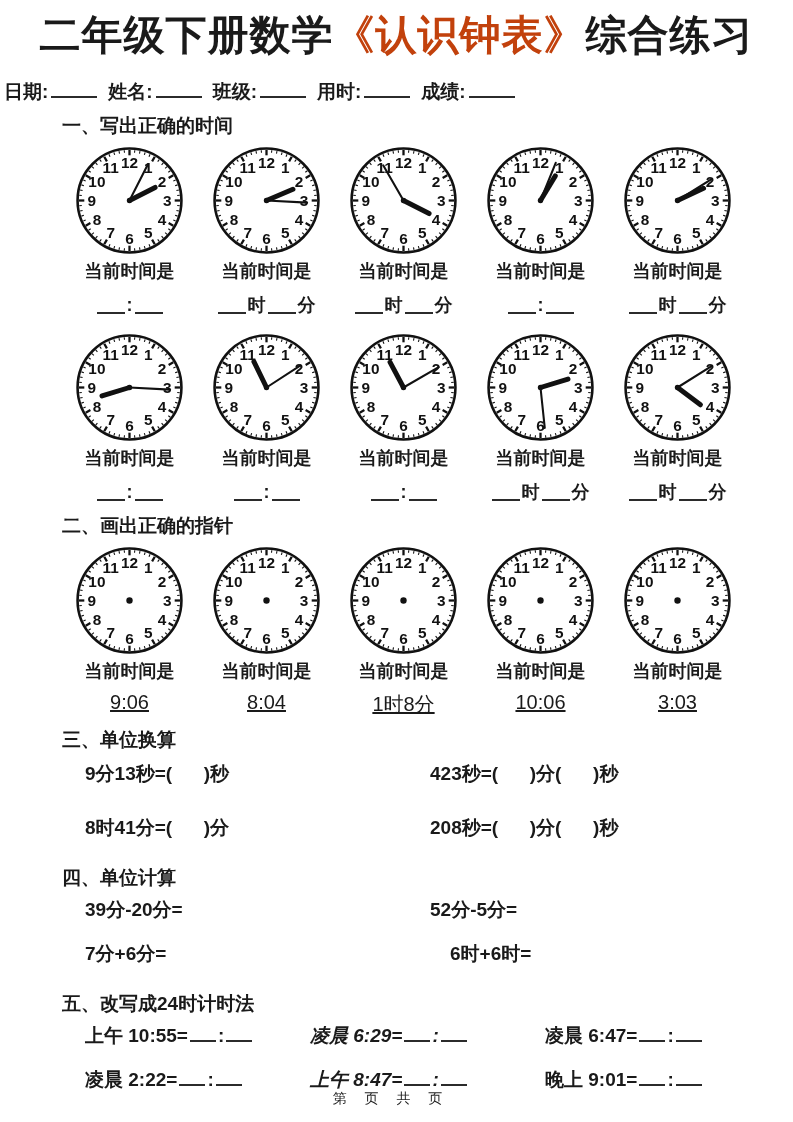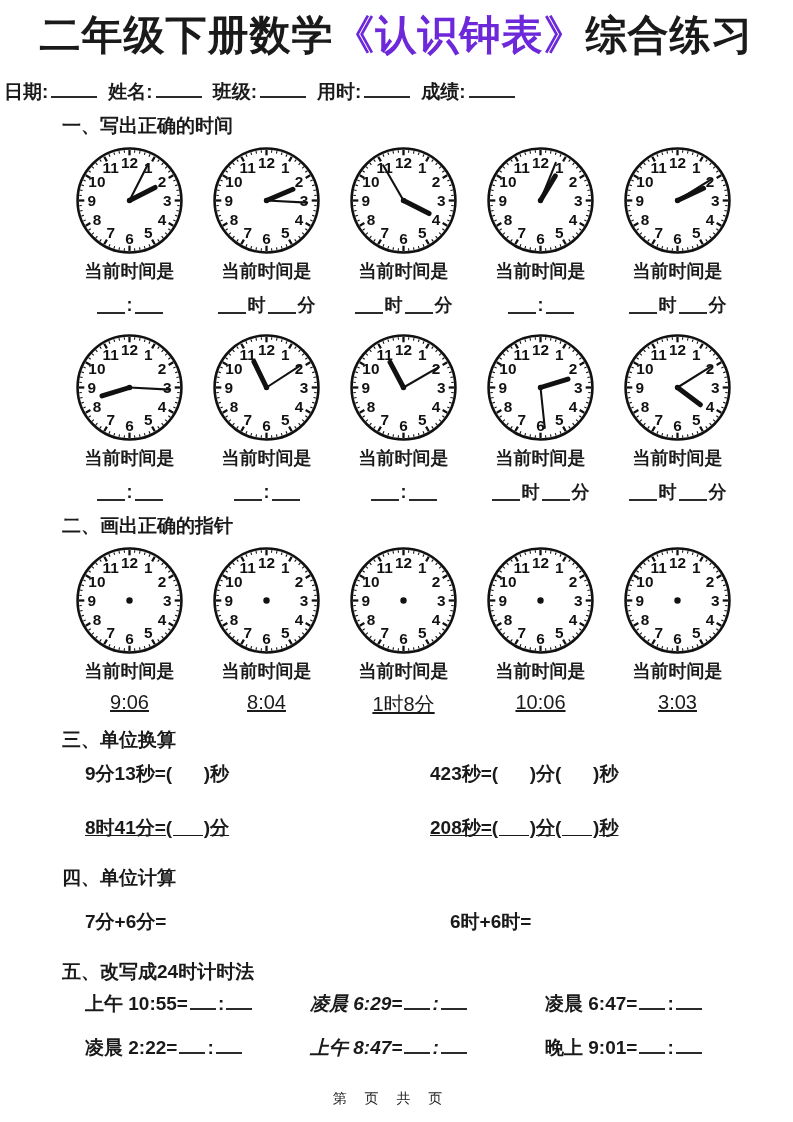--- a/index.html
+++ b/index.html
@@ -4,21 +4,21 @@
 <style>
   html,body{margin:0;padding:0;background:#fff;}
   .page{
     position:relative;width:793px;height:1122px;background:#fff;overflow:hidden;
     font-family:"Liberation Sans",sans-serif;color:#1a1a1a;
   }
   .title{
     padding-top:12px;text-align:center;font-size:41px;font-weight:900;
     letter-spacing:1px;line-height:1.15;white-space:nowrap;
   }
-  .title .red{color:#6d28d9;}
+  .title .red{color:#c2410c;}
   .info-line{margin-top:20px;text-align:left;font-size:19px;font-weight:700;}
   .info-field{margin:0 4px;white-space:nowrap;}
   .blank{
     display:inline-block;width:46px;height:15px;
     border-bottom:2px solid #2b2b2b;vertical-align:baseline;margin:0 3px;
   }
   .sec-heading{margin:8px 0 0 62px;font-size:19px;font-weight:700;}
   .clock-row{display:flex;margin:6px 0 0 61px;width:690px;}
   .clock-cell{width:137px;display:flex;flex-direction:column;align-items:center;}
   .caption{font-size:18px;font-weight:700;margin-top:3px;white-space:nowrap;}
@@ -1398,30 +1398,34 @@
       </div>
   </div>
 
   <div class="sec qsec-rows" style="margin-top:12px;">
     <div class="sec-heading">三、单位换算</div>
     <div id="sec3rows">
         <div class="qrow qrow2" style="margin-top: 8px;">
           <span class="qtext col1">9分13秒=(      )秒</span>
           <span class="qtext col2">423秒=(      )分(      )秒</span>
         </div>
-        <div class="qrow qrow2" style="margin-top: 28px; text-decoration: underline;">
+        <div class="qrow qrow2" style="margin-top: 28px;">
           <span class="qtext col1">8时41分=(      )分</span>
           <span class="qtext col2">208秒=(      )分(      )秒</span>
         </div>
       </div>
   </div>
 
   <div class="sec qsec-rows" style="margin-top:24px;">
     <div class="sec-heading">四、单位计算</div>
     <div id="sec4rows">
+        <div class="qrow qrow2" style="margin-top: 6px;">
+          <span class="qtext col1">39分-20分=</span>
+          <span class="qtext col2">52分-5分=</span>
+        </div>
         <div class="qrow qrow2" style="margin-top: 18px; gap: 20px;">
           <span class="qtext col1">7分+6分=</span>
           <span class="qtext col2">6时+6时=</span>
         </div>
       </div>
   </div>
 
   <div class="sec qsec-rows" style="margin-top:24px;">
     <div class="sec-heading">五、改写成24时计时法</div>
     <div id="sec5rows">

